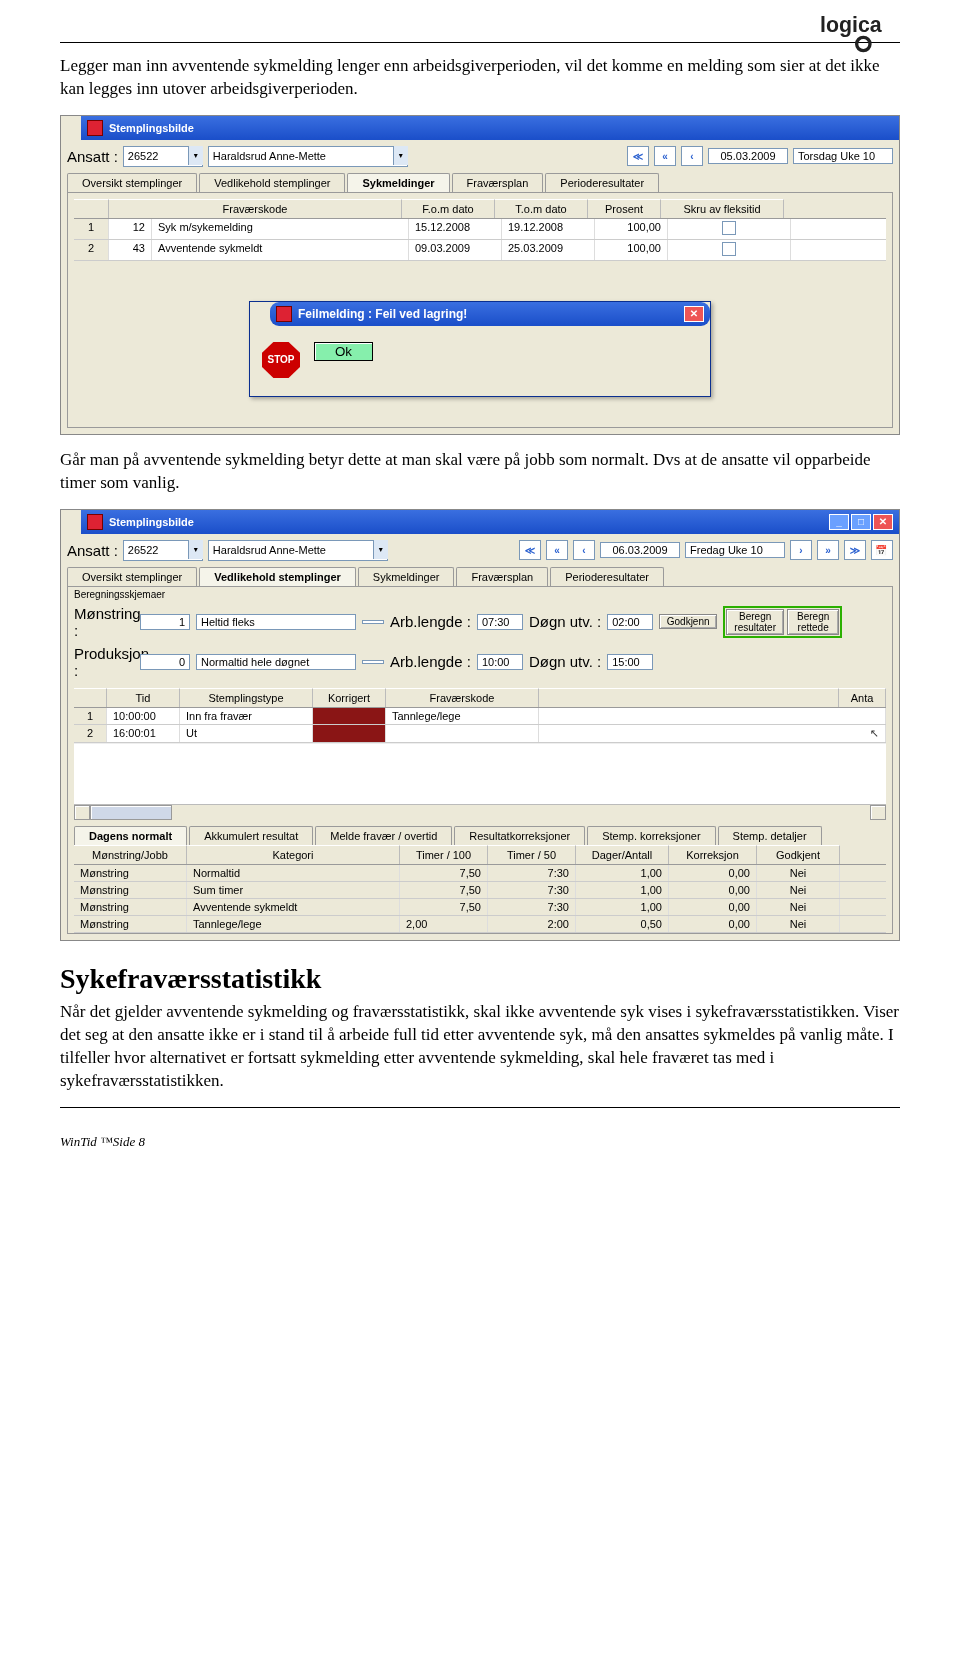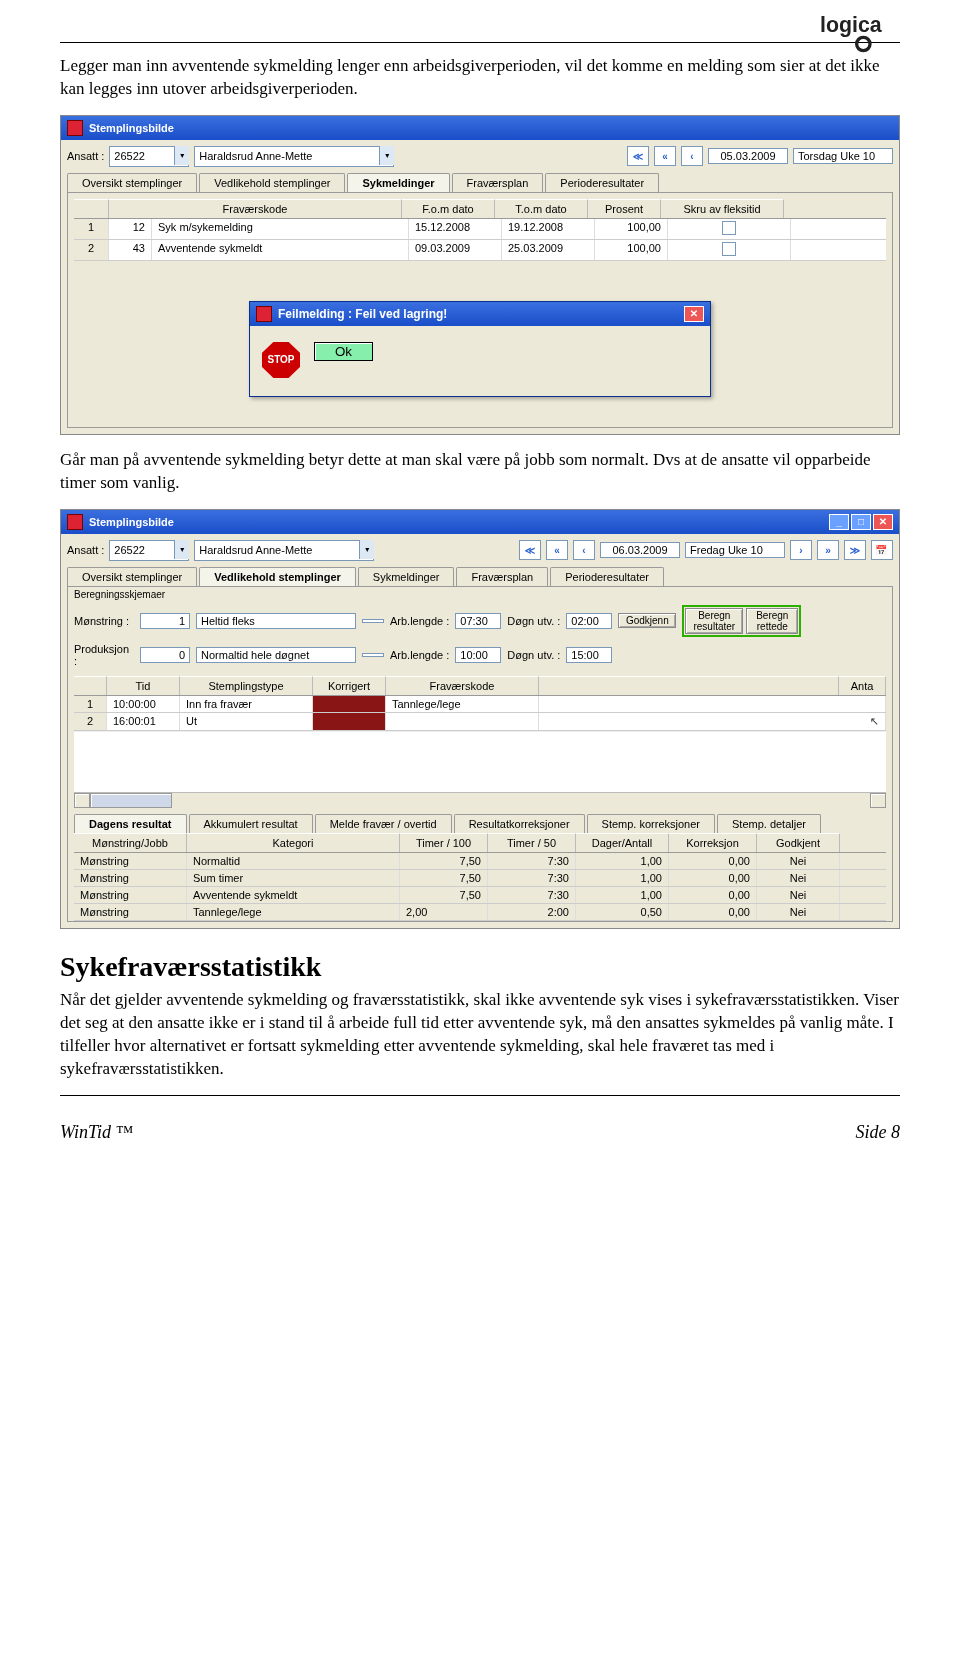--- a/index.html
+++ b/index.html
@@ -2,44 +2,44 @@
 <html><head>
 <meta charset="utf-8">
 <style>
   body { margin:0; padding:0; font-family:"Times New Roman",serif; background:#fff; width:960px; }
   .page { padding:40px 60px 20px 60px; position:relative; }
   .hdr-italic { font-style:italic; font-size:17px; }
   .logo { position:absolute; top:8px; right:60px; width:80px; height:50px; }
   .hr { border:none; border-top:1px solid #000; margin:2px 0 12px 0; }
   .para { font-size:17px; line-height:1.35; margin:6px 0 14px 0; }
   .h3 { font-size:28px; font-weight:bold; margin:22px 0 4px 0; }
-  .footer { display:flex; justify-content:space-between; font-style:italic; font-size:18px; margin-top:26px; }
+  .footer { display:flex; justify-content:flex-start; font-style:italic; font-size:13px; margin-top:26px; }
   .shot { border:1px solid #888; margin:10px 0 14px 0; background:#ece9d8; font-family:Tahoma,Arial,sans-serif; font-size:11px; color:#000; }
-  .titlebar { background:linear-gradient(#3a6fe0,#1a4ec9);color:#fff;font-weight:bold;padding:4px 6px;display:flex;align-items:center;gap:6px; }
+  .titlebar { background:linear-gradient(#3a6fe0,#1a4ec9);color:#fff;font-weight:bold;padding:4px 6px;display:flex;align-items:center;gap:6px;margin-left:20px; }
   .titlebar .cube{width:14px;height:14px;background:#d23; border:1px solid #700; display:inline-block;}
   .winbtns{margin-left:auto;display:flex;gap:2px;}
   .winbtn{width:18px;height:14px;background:#6aa0ff;border:1px solid #fff;display:flex;align-items:center;justify-content:center;font-size:10px;color:#fff;}
   .winbtn.red{background:#e55;}
   .toolbar{display:flex;align-items:center;gap:5px;padding:6px;}
-  .lbl{font-size:11px;}
+  .lbl{font-size:15px;}
   .inp{background:#fff;border:1px solid #7a98b8;padding:2px 4px;font-size:11px;height:15px;}
   .combo{position:relative;display:inline-flex;align-items:center;}
   .combo .arrow{width:14px;height:19px;background:#dde8f5;border-left:1px solid #7a98b8;position:absolute;right:0;top:0;display:flex;align-items:center;justify-content:center;font-size:8px;}
   .nav{width:20px;height:18px;border:1px solid #7a98b8;background:#fff;display:flex;align-items:center;justify-content:center;color:#2a60d0;font-weight:bold;font-size:10px;}
   .tabs{display:flex;gap:2px;padding:0 6px;}
   .tab{border:1px solid #9a9a9a;border-bottom:none;background:#ece9d8;padding:3px 14px;font-size:11px;border-radius:2px 2px 0 0;}
   .tab.active{font-weight:bold;background:#f5f4ea;}
   .panel{border:1px solid #9a9a9a;margin:0 6px 6px 6px;background:#ece9d8;}
   .gridhdr{display:flex;background:#ece9d8;border-bottom:1px solid #9a9a9a;}
   .gh{border-right:1px solid #bbb;padding:3px 6px;text-align:center;background:#ece9d8;border-top:1px solid #fff;}
   .grow{display:flex;border-bottom:1px solid #ccc;background:#fff;}
   .gc{border-right:1px solid #ddd;padding:2px 6px;}
   .chk{width:12px;height:12px;border:1px solid #7a98b8;background:#fff;display:inline-block;}
   .dlg{position:relative;margin:40px auto 10px auto;width:460px;border:1px solid #0a2f90;background:#ece9d8;box-shadow:2px 2px 4px rgba(0,0,0,.3);}
-  .dlg .titlebar{font-size:12px;}
+  .dlg .titlebar{font-size:12px;border-radius:9px;}
   .dlgbody{padding:16px 12px 18px 12px;display:flex;gap:14px;align-items:flex-start;}
   .stopsign{width:38px;height:36px;background:#c00;color:#fff;display:flex;align-items:center;justify-content:center;font-weight:bold;font-size:10px;clip-path:polygon(30% 0,70% 0,100% 30%,100% 70%,70% 100%,30% 100%,0 70%,0 30%);}
   .okbtn{border:1px solid #000;background:#86efac;padding:1px 20px;box-shadow:inset 1px 1px #fff;}
   .formrow{display:flex;align-items:center;gap:6px;padding:3px 6px;}
   .wbox{background:#fff;border:1px solid #7a98b8;padding:1px 4px;}
   .btn3d{border:1px solid #888;background:#ece9d8;padding:1px 4px;font-size:10px;text-align:center;box-shadow:inset 1px 1px #fff,inset -1px -1px #aaa;}
   .ggroup{border:2px solid #2bb000;padding:1px;display:flex;gap:3px;}
   .darkcell{background:#8a1515;}
   .scrollbar{height:15px;background:#ece9d8;border-top:1px solid #bbb;display:flex;}
   .scrollbar .th{width:14px;height:13px;border:1px solid #999;background:#ece9d8;box-shadow:inset 1px 1px #fff;}
@@ -227,21 +227,21 @@
       </div>
       <div style="height:60px;margin:0 6px;background:#fff;border-top:1px solid #eee"></div>
       <div class="scrollbar" style="margin:0 6px;">
         <div class="th"></div>
           <div class="th" style="width:80px;background:#cfd8e8"></div>
           <div style="flex:1"></div>
           <div class="th"></div>
       </div>
 
       <div class="tabs" style="margin-top:6px">
-        <div class="tab active">Dagens resultat</div>
+        <div class="tab active">Dagens normalt</div>
         <div class="tab">Akkumulert resultat</div>
         <div class="tab">Melde fravær / overtid</div>
         <div class="tab">Resultatkorreksjoner</div>
         <div class="tab">Stemp. korreksjoner</div>
         <div class="tab">Stemp. detaljer</div>
       </div>
       <div class="gridhdr" style="margin:0 6px;">
         <div class="gh" style="width:100px">Mønstring/Jobb</div>
         <div class="gh" style="width:200px">Kategori</div>
         <div class="gh" style="width:75px">Timer / 100</div>

